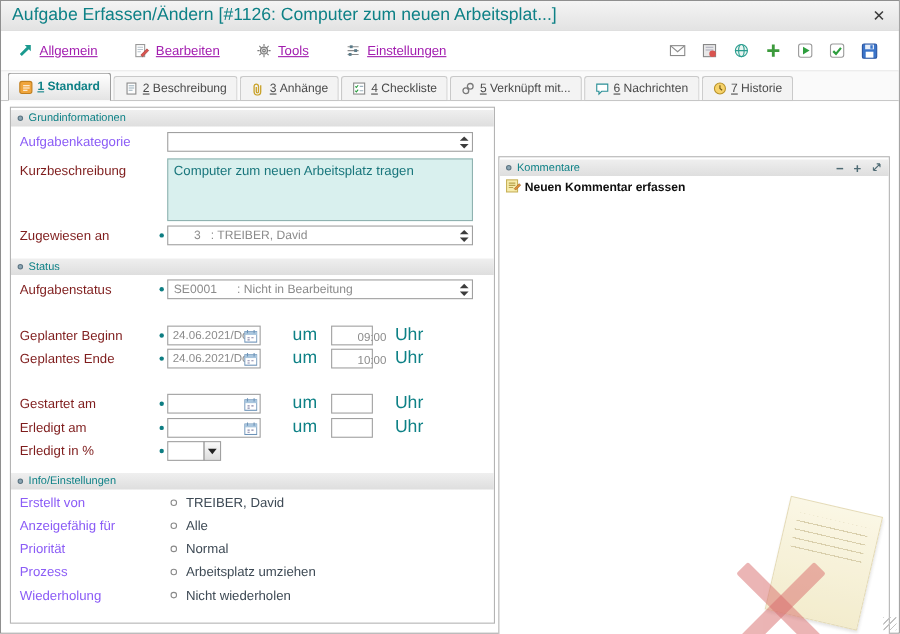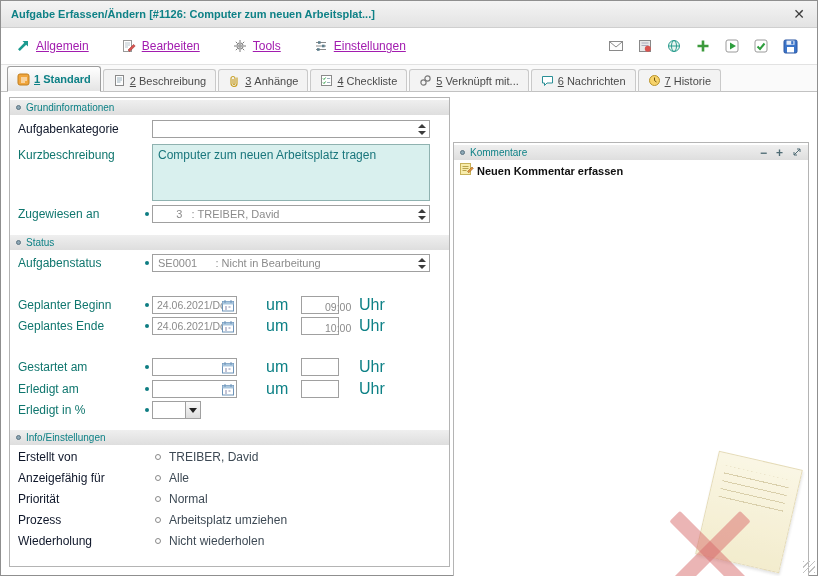--- a/index.html
+++ b/index.html
@@ -3,21 +3,21 @@
 <meta charset="utf-8">
 <style>
   html,body{margin:0;padding:0;width:818px;height:576px;background:#fff;
     font-family:"Liberation Sans",sans-serif;overflow:hidden;}
   *{box-sizing:border-box;}
   .window{position:absolute;inset:0;border:1px solid #8f8f8f;background:#fff;}
 
   
   .titlebar{height:27px;background:linear-gradient(#f4f4f4,#e3e3e3);
     border-bottom:1px solid #cfcfcf;display:flex;align-items:center;padding:0 10px;}
-  .title{color:#0e8186;font-weight:bold;font-size:11px;flex:1;white-space:nowrap;overflow:hidden;}
+  .title{color:#0e8186;font-weight:normal;font-size:16px;flex:1;white-space:nowrap;overflow:hidden;}
   .close{color:#3c3c3c;font-size:14px;cursor:pointer;padding:0 2px;}
 
   
   .toolbar{height:37px;display:flex;align-items:center;padding:0 14px;
     border-bottom:1px solid #e2e2e2;background:#fff;}
   .menu-item{display:flex;align-items:center;margin-right:32px;cursor:pointer;}
   .menu-item .micon{margin-right:5px;display:inline-flex;}
   .mlabel{color:#a21caf;font-size:12px;text-decoration:underline;}
   .tspacer{flex:1;}
   .action-icons{display:flex;align-items:center;gap:13px;padding-right:4px;}
@@ -41,22 +41,22 @@
   .panel-right{left:452px;right:8px;margin-top:45px;}
 
   .sechdr{position:absolute;left:0;right:0;height:15px;background:linear-gradient(#efefef,#dedede);
     display:flex;align-items:center;padding-left:6px;}
   .sdot{width:5px;height:5px;border-radius:50%;background:#8da7b5;border:1px solid #5c7482;margin-right:5px;}
   .stitle{font-size:10px;color:#0e8186;}
   .khdr-controls{margin-left:auto;display:flex;gap:9px;align-items:center;padding-right:6px;}
   .kctl{font-size:12px;color:#4f6b74;cursor:pointer;line-height:1;font-weight:bold;}
 
   .row{position:absolute;left:0;width:100%;height:18px;}
-  .f-label{position:absolute;left:8px;top:0;font-size:12px;color:#0f766e;line-height:18px;white-space:nowrap;}
-  .f-label.dim{color:#0f172a;}
+  .f-label{position:absolute;left:8px;top:0;font-size:12px;color:#7f1d1d;line-height:18px;white-space:nowrap;}
+  .f-label.dim{color:#8b5cf6;}
   .dot{position:absolute;left:135px;top:7px;width:4px;height:4px;border-radius:50%;background:#0d7d82;}
   .oring{position:absolute;left:145px;top:6px;width:6px;height:6px;border:1px solid#8a8a8a;border-radius:50%;background:#fff;}
   .ival{position:absolute;left:159px;top:0;font-size:12px;color:#3e4a55;line-height:18px;white-space:nowrap;}
 
   .combo{position:absolute;left:142px;top:0;width:278px;height:18px;background:#fff;
     border:1px solid #a0a0a0;cursor:pointer;}
   .cval{display:block;line-height:16px;font-size:11px;color:#8b8b8b;padding-left:5px;
     white-space:pre;overflow:hidden;}
   .spinner{position:absolute;right:3px;top:3px;width:8px;height:11px;}
   .spinner:before{content:"";position:absolute;top:0;left:0;border-left:4px solid transparent;

